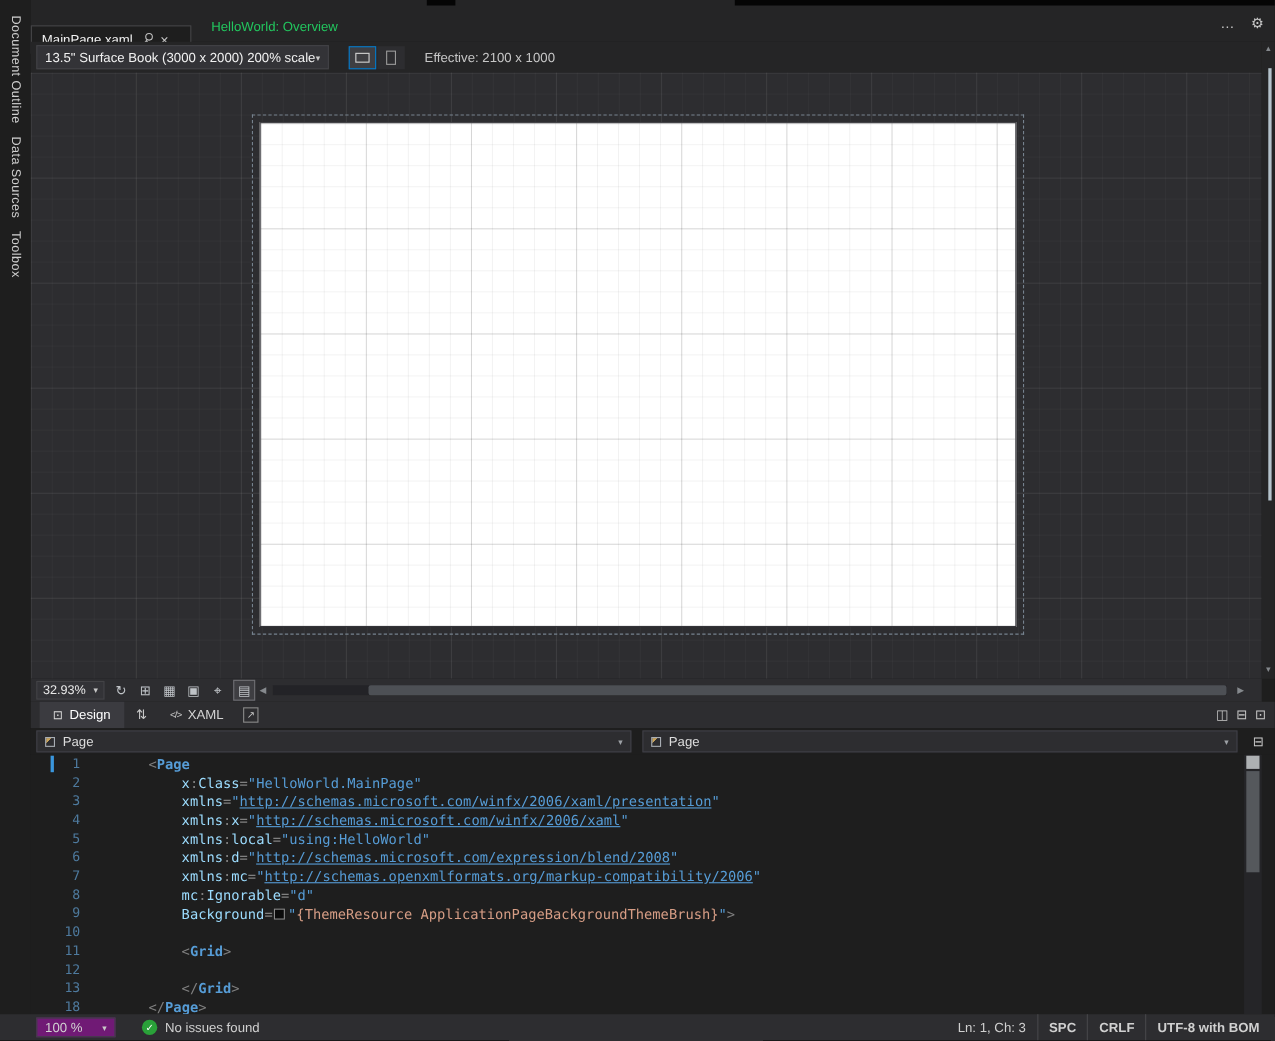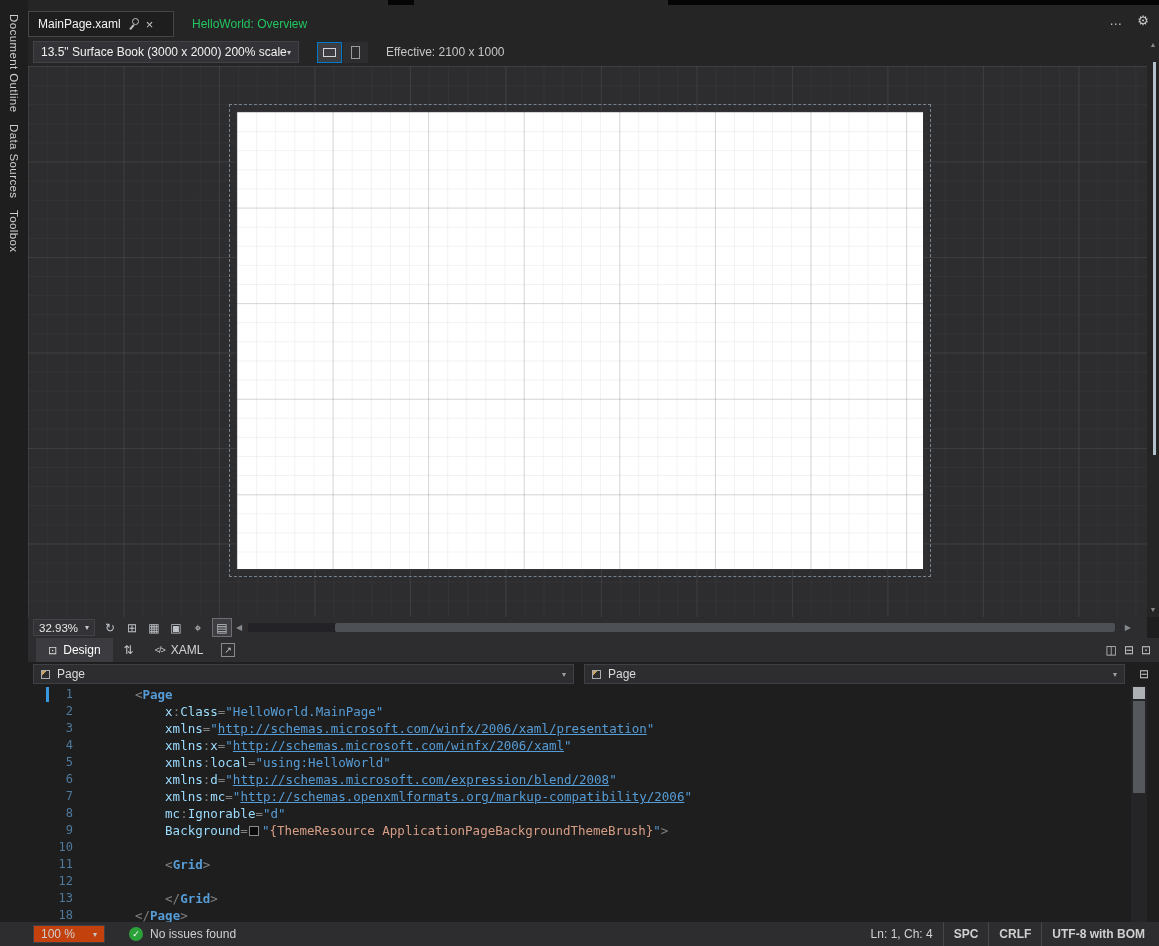--- a/index.html
+++ b/index.html
@@ -10,21 +10,21 @@
   
   #side-tabs{position:absolute;left:0;top:0;width:28px;height:922px;background:#1e1e1e;}
   .side-tab{position:absolute;left:8px;writing-mode:vertical-rl;font-size:11.5px;color:#cfcfcf;
             letter-spacing:.4px;cursor:pointer;}
 
   
   #header{position:absolute;left:28px;top:0;width:1131px;height:38px;background:#252526;}
   .black-seg{position:absolute;top:0;height:5px;background:#050505;}
   .seg1{left:360px;width:26px;} .seg2{left:640px;right:0;}
   .tab{position:absolute;top:11px;height:26px;display:flex;align-items:center;gap:7px;padding:0 9px;}
-  .tab.active{left:0;width:146px;background:#1e1e1e;border:1px solid #464649;color:#f2f2f2;}
+  .tab.active{left:0;width:146px;background:#1e1e1e;border:1px solid #464649;color:#f2f2f2;margin-top:12px;}
   .tab.inactive{left:148px;color:#22c55e;padding:0 16px;}
   .pin-icon{position:relative;width:11px;height:12px;display:inline-block;}
   .pin-icon::before{content:"";position:absolute;top:0;left:4px;width:5px;height:5px;
                     border:1.5px solid #c0c0c0;border-radius:50%;}
   .pin-icon::after{content:"";position:absolute;top:6px;left:3px;width:1.5px;height:6px;
                    background:#c0c0c0;transform:rotate(40deg);}
   .close-glyph{font-size:13px;line-height:13px;color:#c8c8c8;}
   .hdr-icons{position:absolute;right:10px;top:13px;display:flex;gap:15px;align-items:center;}
   .hdr-icons span{font-size:13px;color:#c8c8c8;cursor:pointer;}
 
@@ -116,21 +116,21 @@
   .tk-v{color:#569cd6;} .tk-u{color:#569cd6;text-decoration:underline;} .tk-m{color:#d69d85;}
   .swatch{display:inline-block;width:10px;height:10px;background:#0b0b0b;border:1px solid #8a8a8a;
           margin:0 3px 0 1px;vertical-align:-1px;}
   .editor-scrollbar{position:absolute;right:12px;top:0;bottom:0;width:16px;background:#252528;}
   .editor-scrollbar .grip{position:absolute;top:1px;left:2px;right:2px;height:12px;background:#aeb1b3;}
   .editor-scrollbar .thumb{position:absolute;top:15px;left:2px;right:2px;height:92px;background:#55585c;}
 
   
   #status-bar{position:absolute;left:0;top:922px;width:1159px;height:24px;background:#2d2d30;
               display:flex;align-items:center;color:#d0d0d0;}
-  .sb-zoom{margin-left:33px;width:72px;height:18px;background:#c2410c;border:1px solid #3f3f46;
+  .sb-zoom{margin-left:33px;width:72px;height:18px;background:#701a75;border:1px solid #3f3f46;
            display:flex;align-items:center;justify-content:space-between;padding:0 7px;cursor:pointer;}
   .sb-check{margin-left:24px;width:14px;height:14px;border-radius:50%;background:#2aa139;color:#fff;
             font-size:9px;display:flex;align-items:center;justify-content:center;}
   .sb-msg{margin-left:7px;text-align:right;}
   .sb-spacer{flex:1;}
   .sb-item{padding:0 10px;height:100%;display:flex;align-items:center;}
   .sb-item.sep{border-left:1px solid #46464a;font-weight:bold;}
   .sb-item.last{padding-right:14px;}
 </style>
 </head>
@@ -264,19 +264,19 @@
   </div>
 
   <div id="status-bar">
     <div class="sb-zoom">
       <span>100 %</span>
       <span class="combo-caret">▾</span>
     </div>
     <div class="sb-check">✓</div>
     <div class="sb-msg">No issues found</div>
     <div class="sb-spacer"></div>
-    <div class="sb-item">Ln: 1, Ch: 4</div>
+    <div class="sb-item">Ln: 1, Ch: 3</div>
     <div class="sb-item sep">SPC</div>
     <div class="sb-item sep">CRLF</div>
     <div class="sb-item sep last">UTF-8 with BOM</div>
   </div>
 
 </div>
 
 </body></html>

